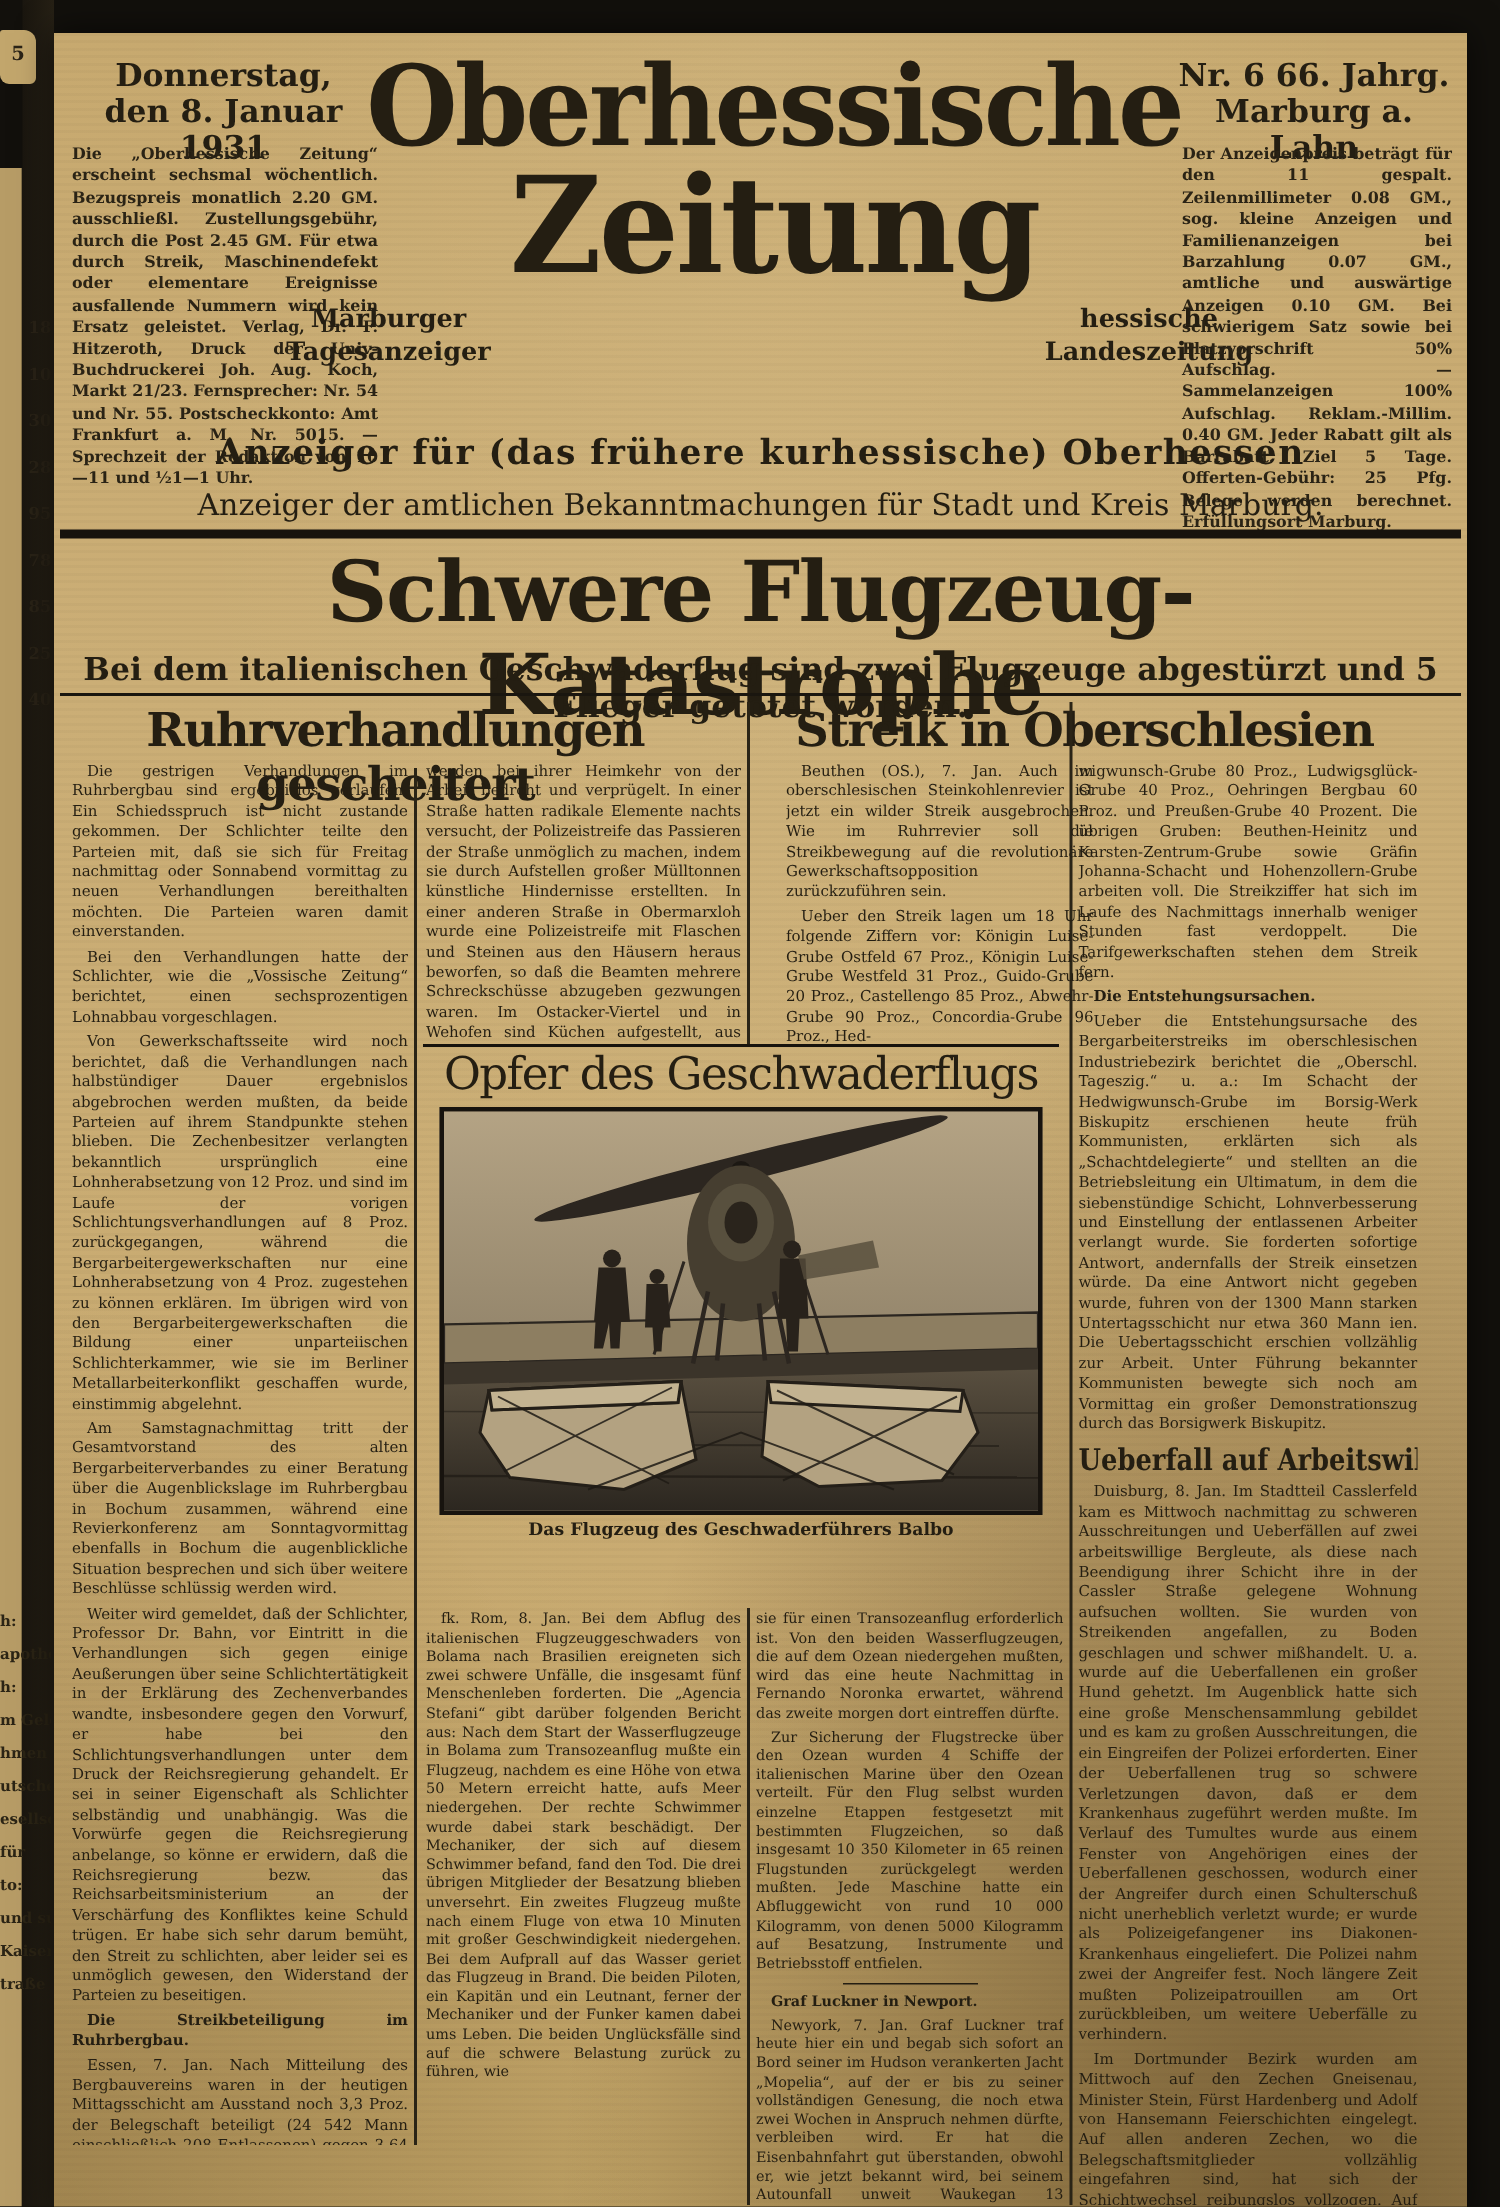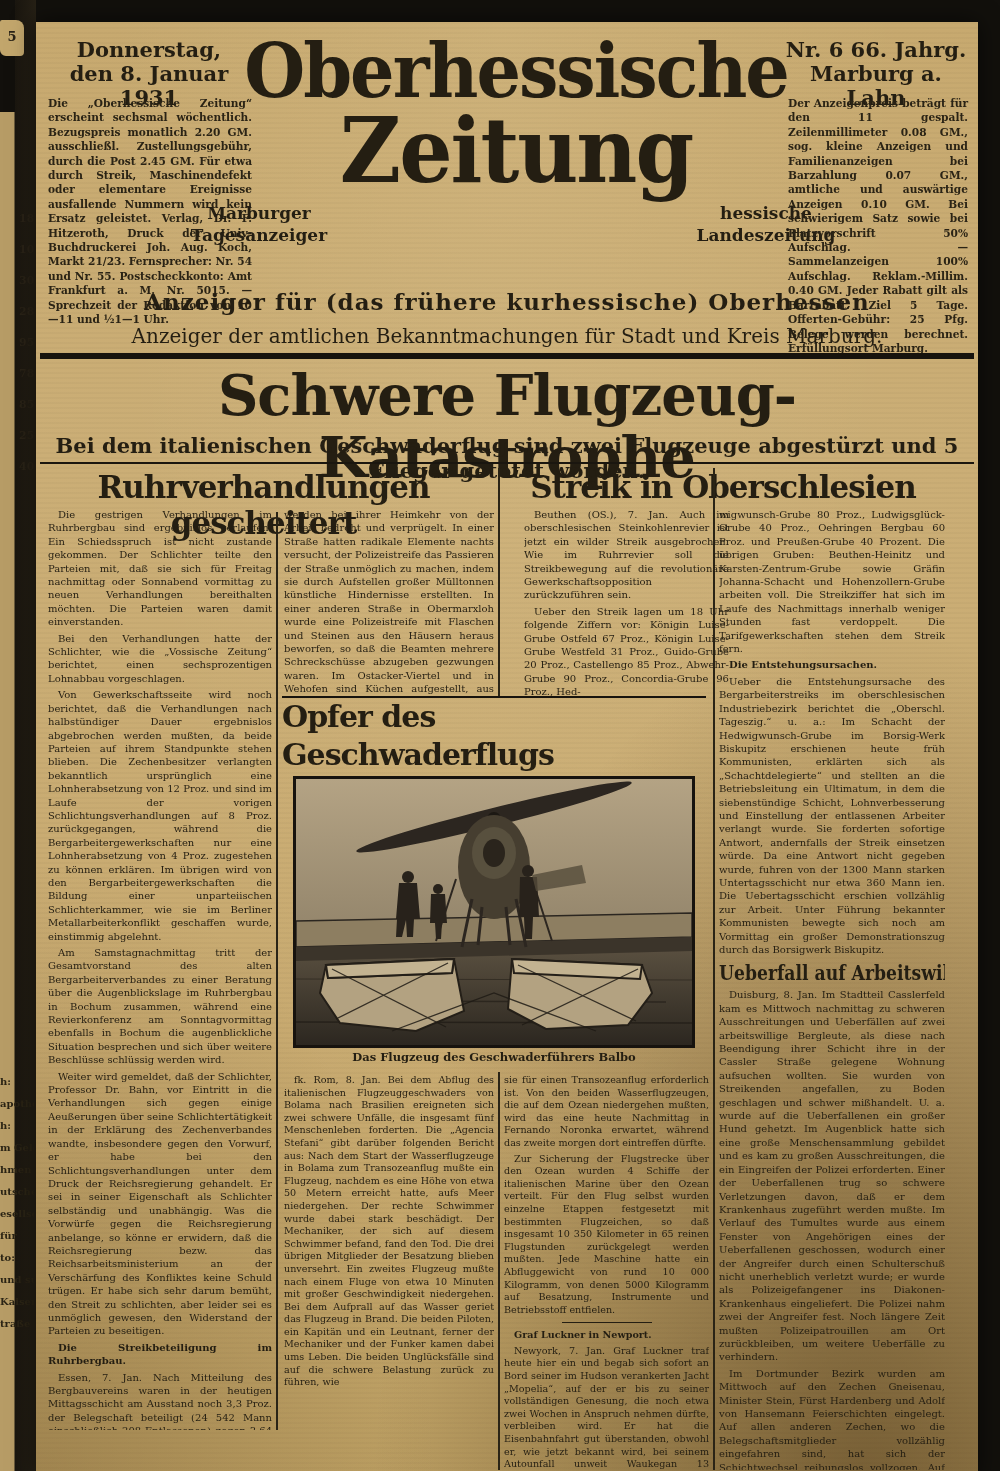--- a/index.html
+++ b/index.html
@@ -67,21 +67,21 @@
   .mini-rule{width:90px;margin:6px auto;border-top:1.6px solid #241e12;}
   .col1{left:12px;top:486px;width:224px;height:922px;}
   .col2top{left:248px;top:486px;width:210px;height:188px;}
   .col3top{left:468px;top:486px;width:205px;height:188px;margin-left:20px;}
   .col4{left:683px;top:486px;width:226px;height:962px;}
   .col2bot{left:248px;top:1052px;width:210px;height:400px;}
   .col3bot{left:468px;top:1052px;width:205px;height:400px;}
 
   
   .box{left:246px;top:674px;width:424px;border-top:2px solid #17130d;}
-  .box-head{font-weight:bold;font-size:30px;line-height:38px;letter-spacing:-1px;}
+  .box-head{font-weight:normal;font-size:30px;text-align:center;line-height:38px;letter-spacing:-1px;}
   .photo-frame{width:396px;height:266px;margin:2px auto 2px;border:3px solid #17130e;background:#9a8a6c;}
   .photo-frame svg{display:block;}
   .caption{text-align:center;font-size:11.5px;font-weight:bold;margin-top:2px;}
 </style>
 </head>
 <body>
 
 <div class="page">
 
   <div class="edge-left"></div>

